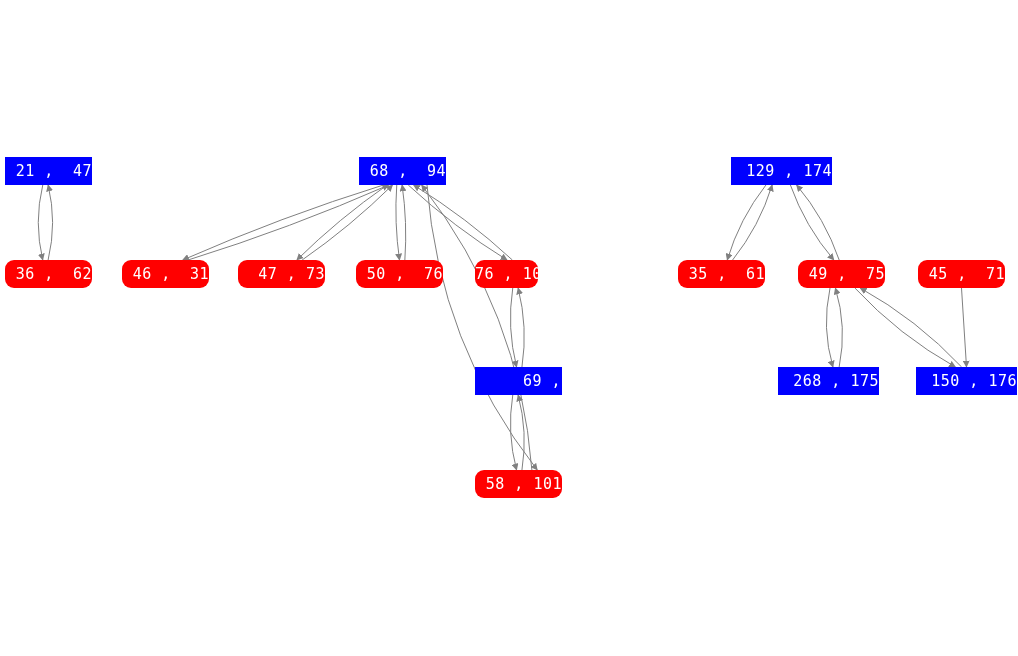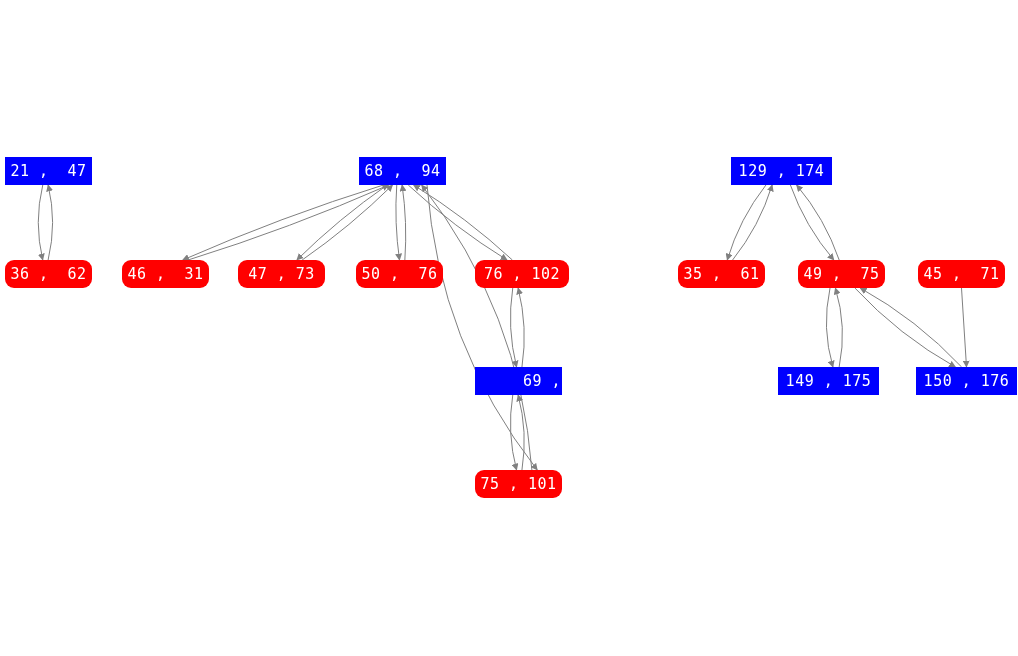--- a/index.html
+++ b/index.html
@@ -27,21 +27,21 @@
     top: 0;
     width: 1018px;
     height: 656px;
     pointer-events: none;
   }
   .node {
     position: absolute;
     box-sizing: border-box;
     height: 28px;
     line-height: 28px;
-    text-align: center;
+    text-align: right;
     color: #ffffff;
     font-size: 15px;
     letter-spacing: 0.5px;
     white-space: pre;
     font-family: "DejaVu Sans Mono", "Liberation Mono", monospace;
   }
   .node-blue { background: #0000ff; }
   .node-red  { background: #ff0000; border-radius: 9px; }
 </style>
 </head>
@@ -85,24 +85,24 @@
       </g>
   </svg>
 
   <div id="nodes-layer">
       <div class="node node-blue" style="left: 5px; top: 157px; width: 87px;">21 ,  47</div>
       <div class="node node-red" style="left: 5px; top: 260px; width: 87px;">36 ,  62</div>
       <div class="node node-red" style="left: 122px; top: 260px; width: 87px;">46 ,  31</div>
       <div class="node node-red" style="left: 238px; top: 260px; width: 87px;">47 , 73</div>
       <div class="node node-blue" style="left: 359px; top: 157px; width: 87px;">68 ,  94</div>
       <div class="node node-red" style="left: 356px; top: 260px; width: 87px;">50 ,  76</div>
-      <div class="node node-red" style="left: 475px; top: 260px; width: 94px;">76 , 102</div>
+      <div class="node node-red" style="left: 475px; top: 260px; width: 63px;">76 , 102</div>
       <div class="node node-blue" style="left: 475px; top: 367px; width: 87px; padding-left: 48px;">69 ,  95</div>
-      <div class="node node-red" style="left: 475px; top: 470px; width: 87px;">75 , 101</div>
+      <div class="node node-red" style="left: 475px; top: 470px; width: 87px;">58 , 101</div>
       <div class="node node-blue" style="left: 731px; top: 157px; width: 101px;">129 , 174</div>
       <div class="node node-red" style="left: 678px; top: 260px; width: 87px;">35 ,  61</div>
       <div class="node node-red" style="left: 798px; top: 260px; width: 87px;">49 ,  75</div>
       <div class="node node-red" style="left: 918px; top: 260px; width: 87px;">45 ,  71</div>
-      <div class="node node-blue" style="left: 778px; top: 367px; width: 101px;">149 , 175</div>
+      <div class="node node-blue" style="left: 778px; top: 367px; width: 101px;">268 , 175</div>
       <div class="node node-blue" style="left: 916px; top: 367px; width: 101px;">150 , 176</div>
     </div>
 
 </div>
 
 </body></html>

